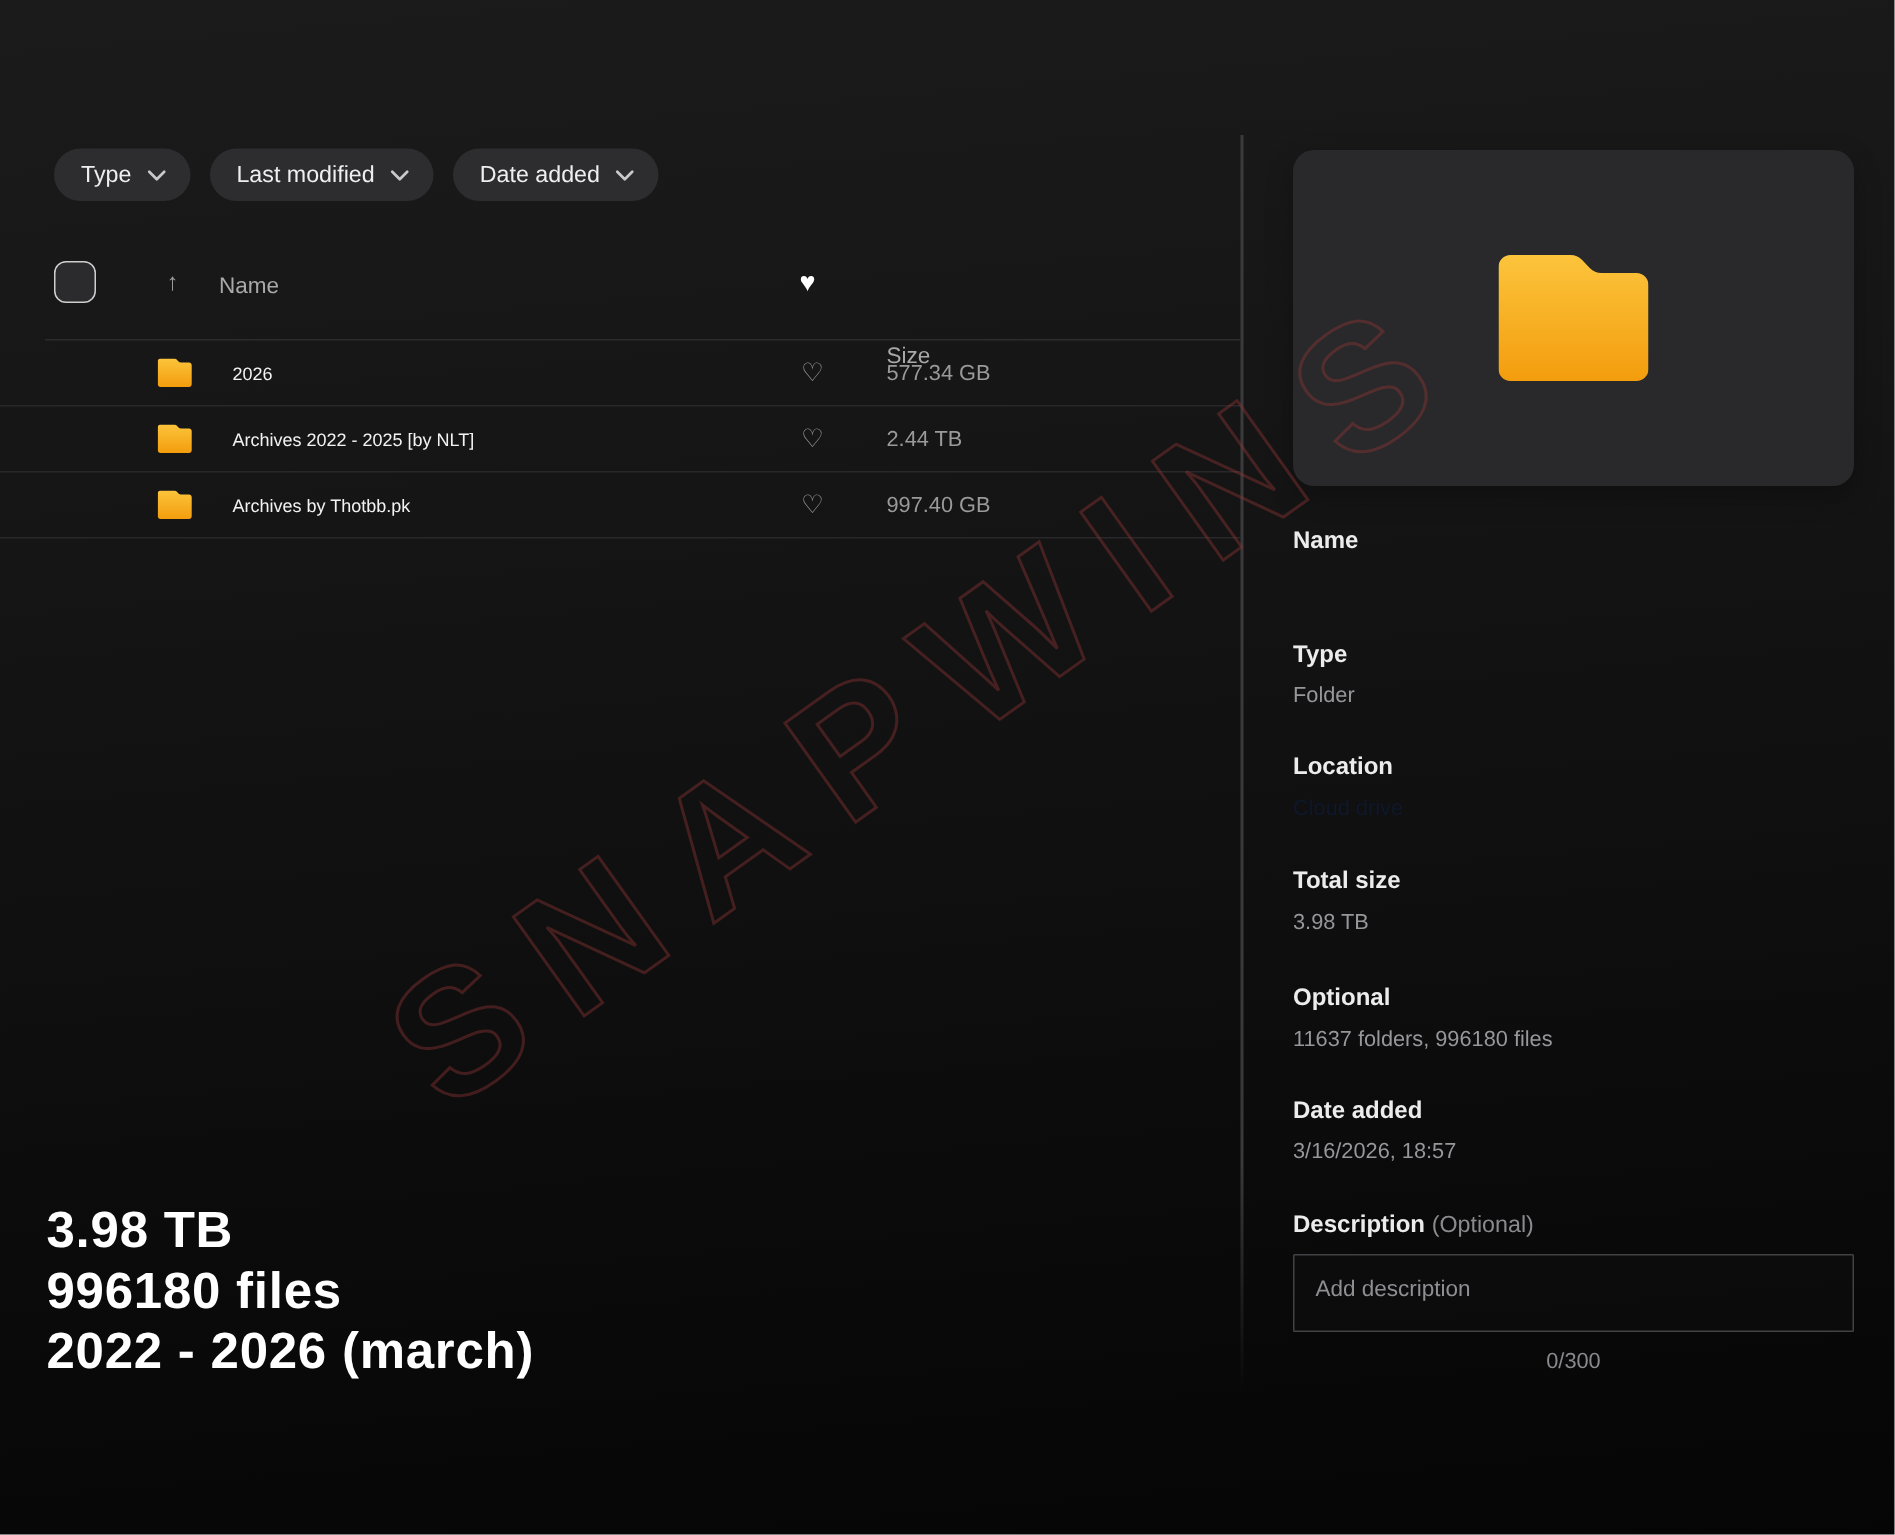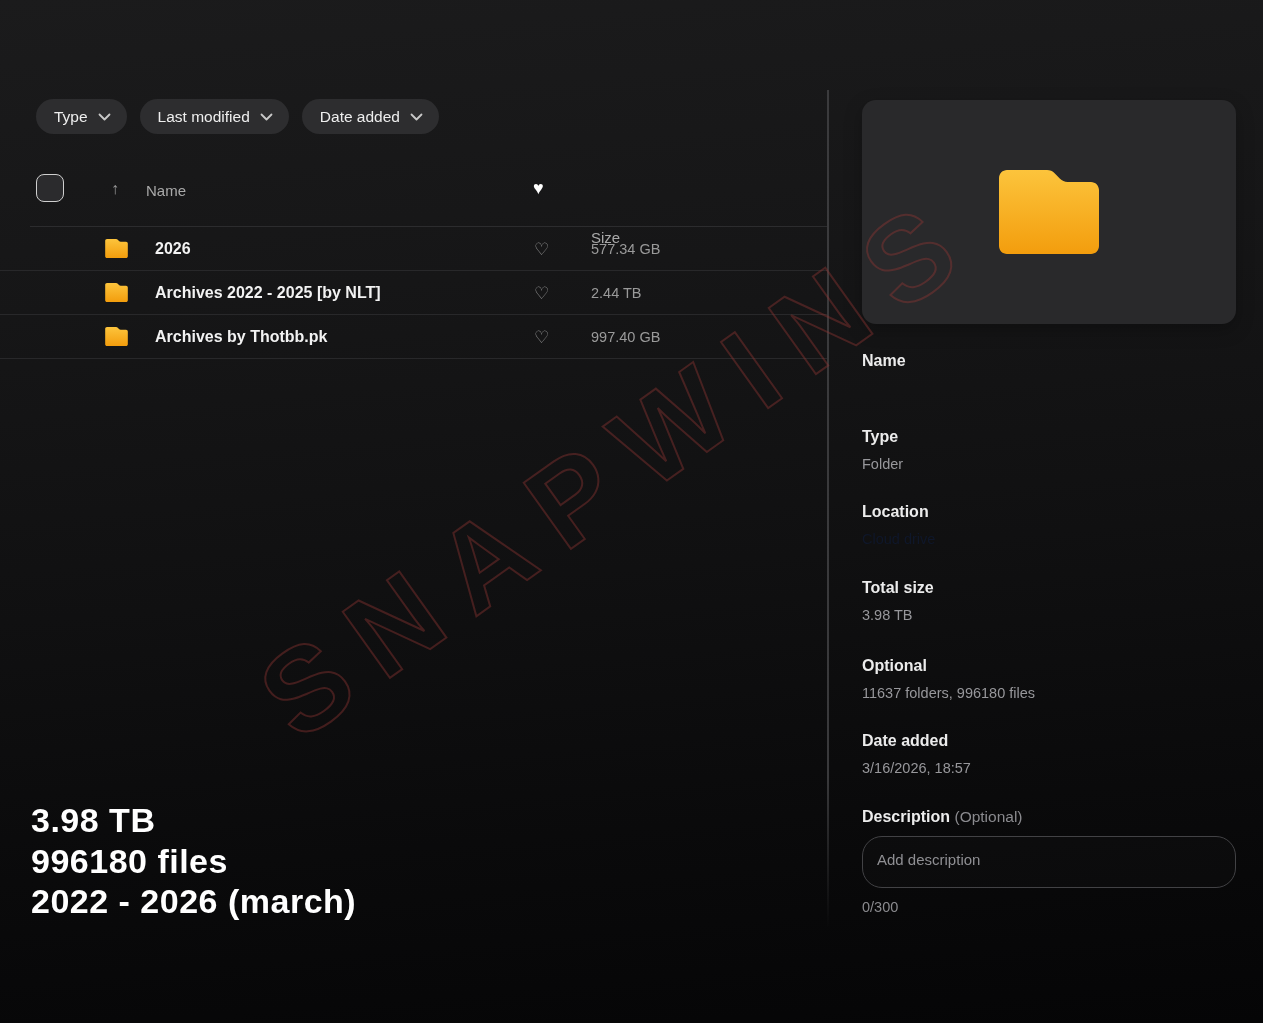--- a/index.html
+++ b/index.html
@@ -41,21 +41,21 @@
   .hdr-name  { position:absolute; left:146px; top:182px; font-size:15px; color:#a9a9a9; z-index:2; }
   .hdr-heart { position:absolute; left:533px; top:178px; font-size:18px; color:#ffffff; z-index:2; }
   .hdr-size  { position:absolute; left:591px; top:182px; font-size:15px; color:#a9a9a9; z-index:2;margin-top:47px; }
   .hdr-sep   { position:absolute; left:30px; top:226px; width:797px; height:1px; background:#2c2c2e; z-index:2; }
 
   
   .rows { position:absolute; left:0; top:227px; width:827px; z-index:2; }
   .row  { position:relative; height:44px; border-bottom:1px solid #28282a; cursor:pointer; }
   .row .ficon  { position:absolute; left:105px; top:12px; }
   .row .rname  { position:absolute; left:155px; top:50%; transform:translateY(-50%);
-                 font-size:16px; font-weight:700; color:#f2f2f2; }
+                 font-size:12px; font-weight:400; color:#f2f2f2; }
   .row .rheart { position:absolute; left:534px; top:50%; transform:translateY(-50%);
                  font-size:17px; color:#8f8f8f; }
   .row .rsize  { position:absolute; left:591px; top:50%; transform:translateY(-50%);
                  font-size:14.5px; color:#9a9a9a; }
 
   
   .vdivider { position:absolute; left:827px; top:90px; width:1.5px; height:838px;
               background:linear-gradient(180deg,#3b3b3d 0%,#39393b 82%,rgba(57,57,59,0) 100%); }
 
   
@@ -67,25 +67,25 @@
   }
   .dblock { position:absolute; left:862px; width:374px; }
   .dblock .lbl { font-size:16px; font-weight:700; color:#ececec; line-height:22px; }
   .dblock .val { margin-top:6px; font-size:14.5px; color:#97979b; line-height:20px; }
   .dblock .val.link { color:#0f172a; cursor:pointer; width:max-content; }
   .b-name{top:350px}.b-type{top:426px}.b-loc{top:501px}
   .b-size{top:577px}.b-contains{top:655px}.b-date{top:730px}.b-desc{top:806px}
   .opt { font-weight:400; color:#8a8a8e; font-size:15.5px; }
   .desc-input {
     margin-top:8px; width:374px; height:52px; resize:none;
-    background:rgba(255,255,255,0.015); border:1px solid #424245; border-radius:20px;
+    background:rgba(255,255,255,0.015); border:1px solid #424245; border-radius:1px;
     padding:14px 14px; font-family:inherit; font-size:15px; color:#d5d5d5;
   }
   .desc-input::placeholder { color:#8f8f93; }
-  .char-count { margin-top:7px; text-align:left; font-size:14.5px; color:#8a8a8e; }
+  .char-count { margin-top:7px; text-align:center; font-size:14.5px; color:#8a8a8e; }
 
   
   .overlay-stats {
     position:absolute; left:31px; top:800px; z-index:10;
     font-size:34px; font-weight:800; color:#ffffff; line-height:40.5px;
     letter-spacing:0.5px; pointer-events:none;
   }
 </style>
 </head>
 <body>

